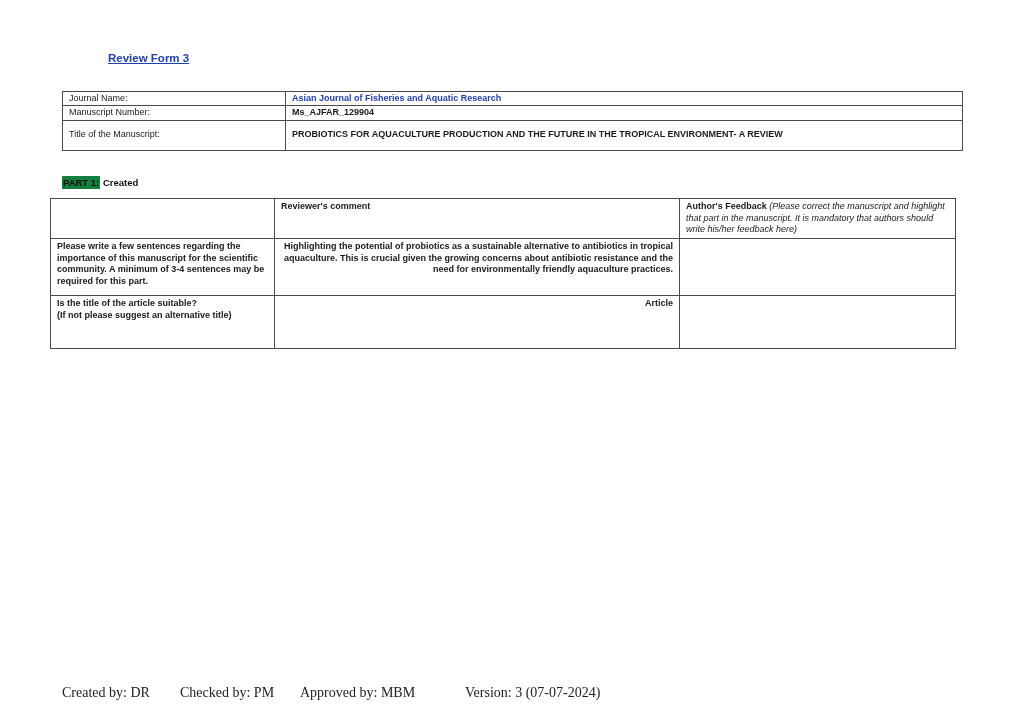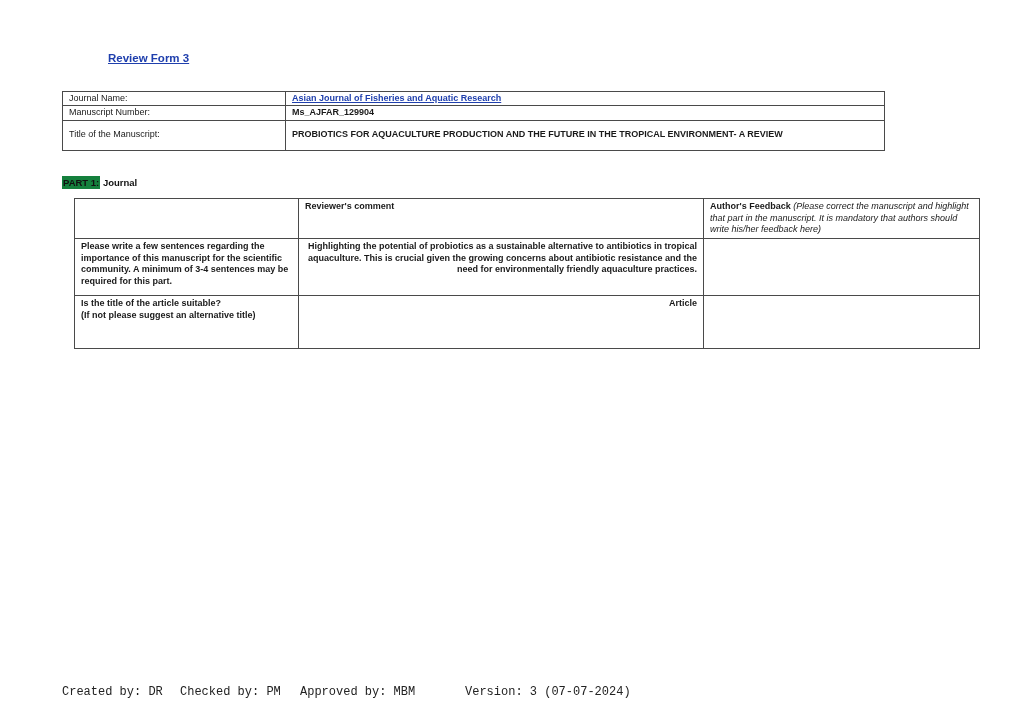--- a/index.html
+++ b/index.html
@@ -22,59 +22,58 @@
     font-weight: bold;
     text-decoration: underline;
     color: #1f3fad;
     padding-left: 46px;
   }
   
   table.meta {
     position: absolute;
     left: 62px;
     top: 91px;
-    width: 823px;
+    width: 901px;
     border-collapse: collapse;
     table-layout: fixed;
   }
   table.meta td {
     border: 1px solid #4a4a4a;
     font-size: 9px;
     padding: 1px 6px;
     vertical-align: middle;
     line-height: 1.25;
   }
   table.meta col.c1 { width: 223px; }
   table.meta tr.r1 td { height: 12px; }
   table.meta tr.r2 td { height: 13px; }
   table.meta tr.r3 td { height: 30px; }
   table.meta tr.r3 td.label { vertical-align: top; padding-top: 8px; }
   table.meta tr.r4 td { height: 14px; }
   .journal-link {
     color: #1f3fad;
     font-weight: bold;
-    text-decoration: underline;
     cursor: pointer;
     margin-top: 27px;
   }
   .bold-val { font-weight: bold; }
   
   .part-heading {
     position: absolute;
     left: 62px;
     top: 177px;
     font-size: 9.5px;
     font-weight: bold;
     color: #111;
   }
   .part-badge { background: #15803d; padding: 1px 1px; }
   
   table.comments {
     position: absolute;
-    left: 74px;
+    left: 50px;
     top: 198px;
     width: 905px;
     border-collapse: collapse;
     table-layout: fixed;
   }
   table.comments col.cc1 { width: 224px; }
   table.comments col.cc2 { width: 405px; }
   table.comments col.cc3 { width: 276px; }
   table.comments td {
     border: 1px solid #4a4a4a;
@@ -89,22 +88,22 @@
   .hdr-reviewer { font-weight: bold; }
   .hdr-feedback-title { font-weight: bold; }
   .hdr-feedback-note { font-style: italic; font-weight: normal; }
   .q-cell { font-weight: bold; padding-left: 14px; white-space: pre-line; }
   .rc-cell { font-weight: bold; text-align: right; }
   .rc-indent { padding-left: 20px; }
   
   .footer-item {
     position: absolute;
     top: 685px;
-    font-family: Liberation Mono, monospace;
-    font-size: 12px;
+    font-family: Liberation Serif, serif;
+    font-size: 14px;
     color: #222;
     white-space: nowrap;
   }
   .f-created  { left: 62px; }
   .f-checked  { left: 180px; }
   .f-approved { left: 300px; }
   .f-version  { left: 465px; }
 </style>
 </head>
 <body>
@@ -131,21 +130,21 @@
     </tr>
     <tr class="r3">
       <td class="label">Title of the Manuscript:</td>
       <td class="bold-val">PROBIOTICS FOR AQUACULTURE PRODUCTION AND THE FUTURE IN THE TROPICAL ENVIRONMENT- A REVIEW</td>
     </tr>
   </tbody>
     </table>
 
   <div class="part-heading">
     <span class="part-badge">PART 1:</span>
-    <span>Journal</span>
+    <span>Created</span>
   </div>
 
   <table class="comments">
     <colgroup>
         <col class="cc1">
         <col class="cc2">
         <col class="cc3">
       </colgroup>
     <tbody>
         <tr class="hdr">

